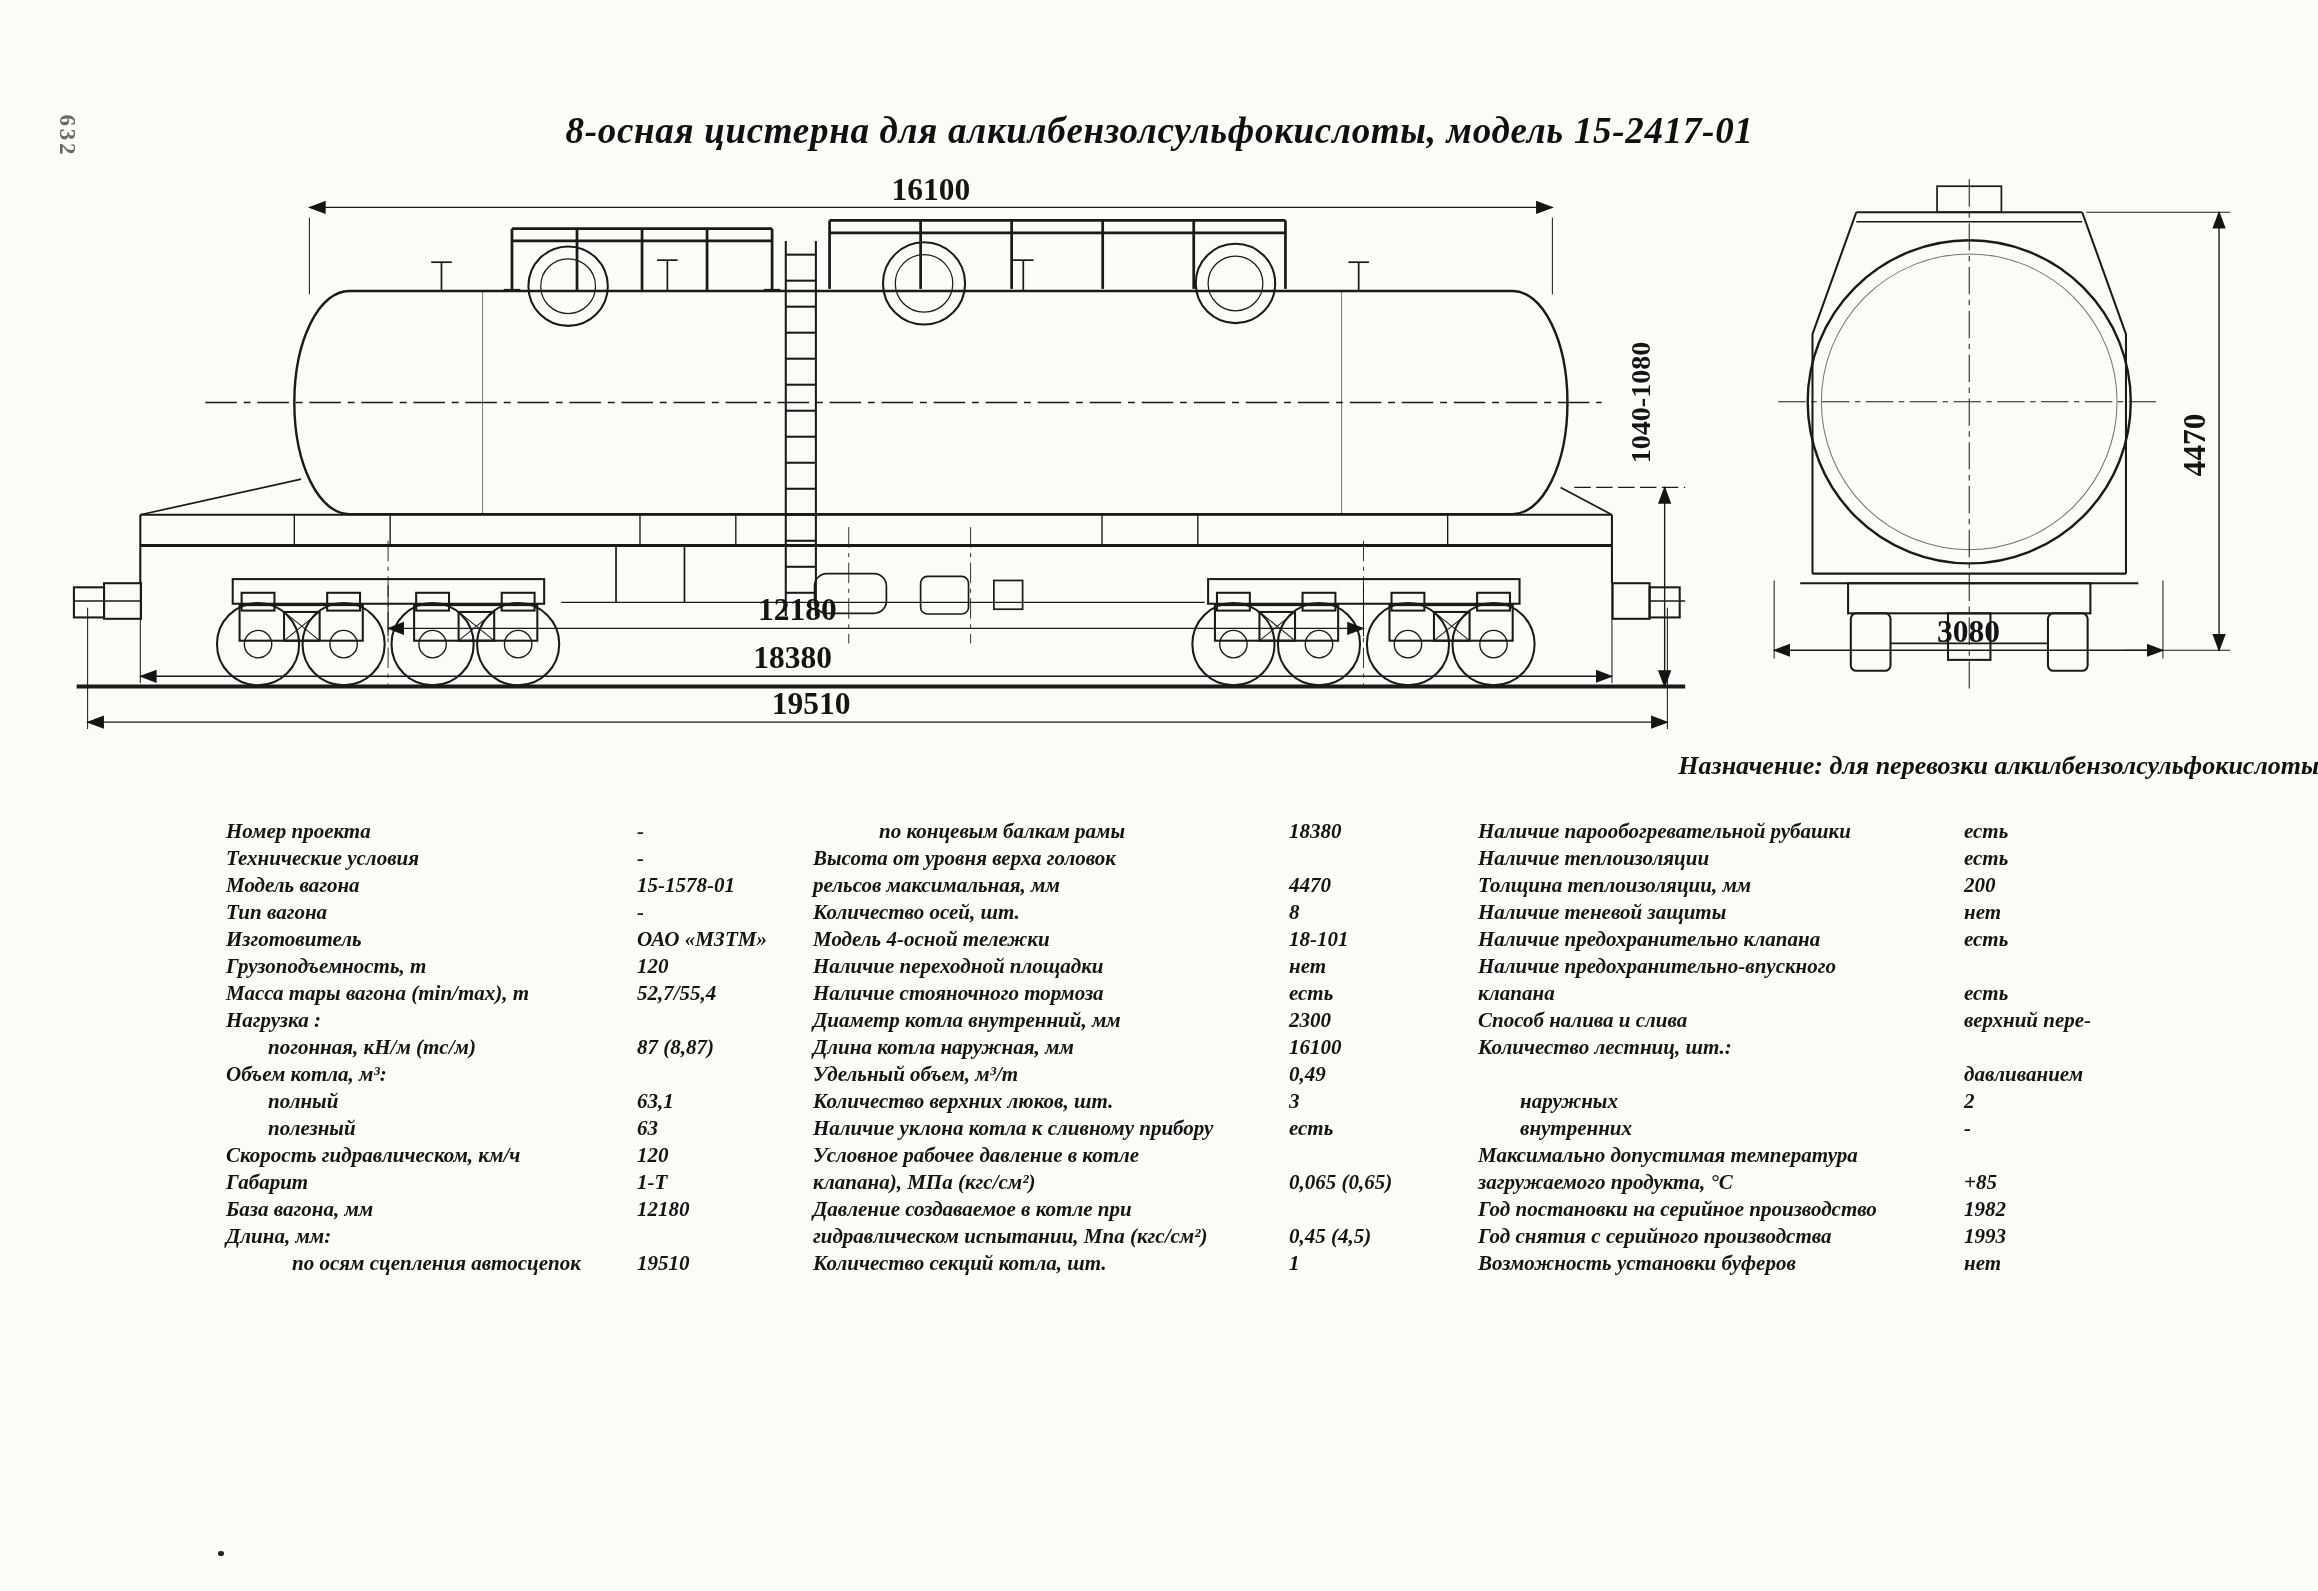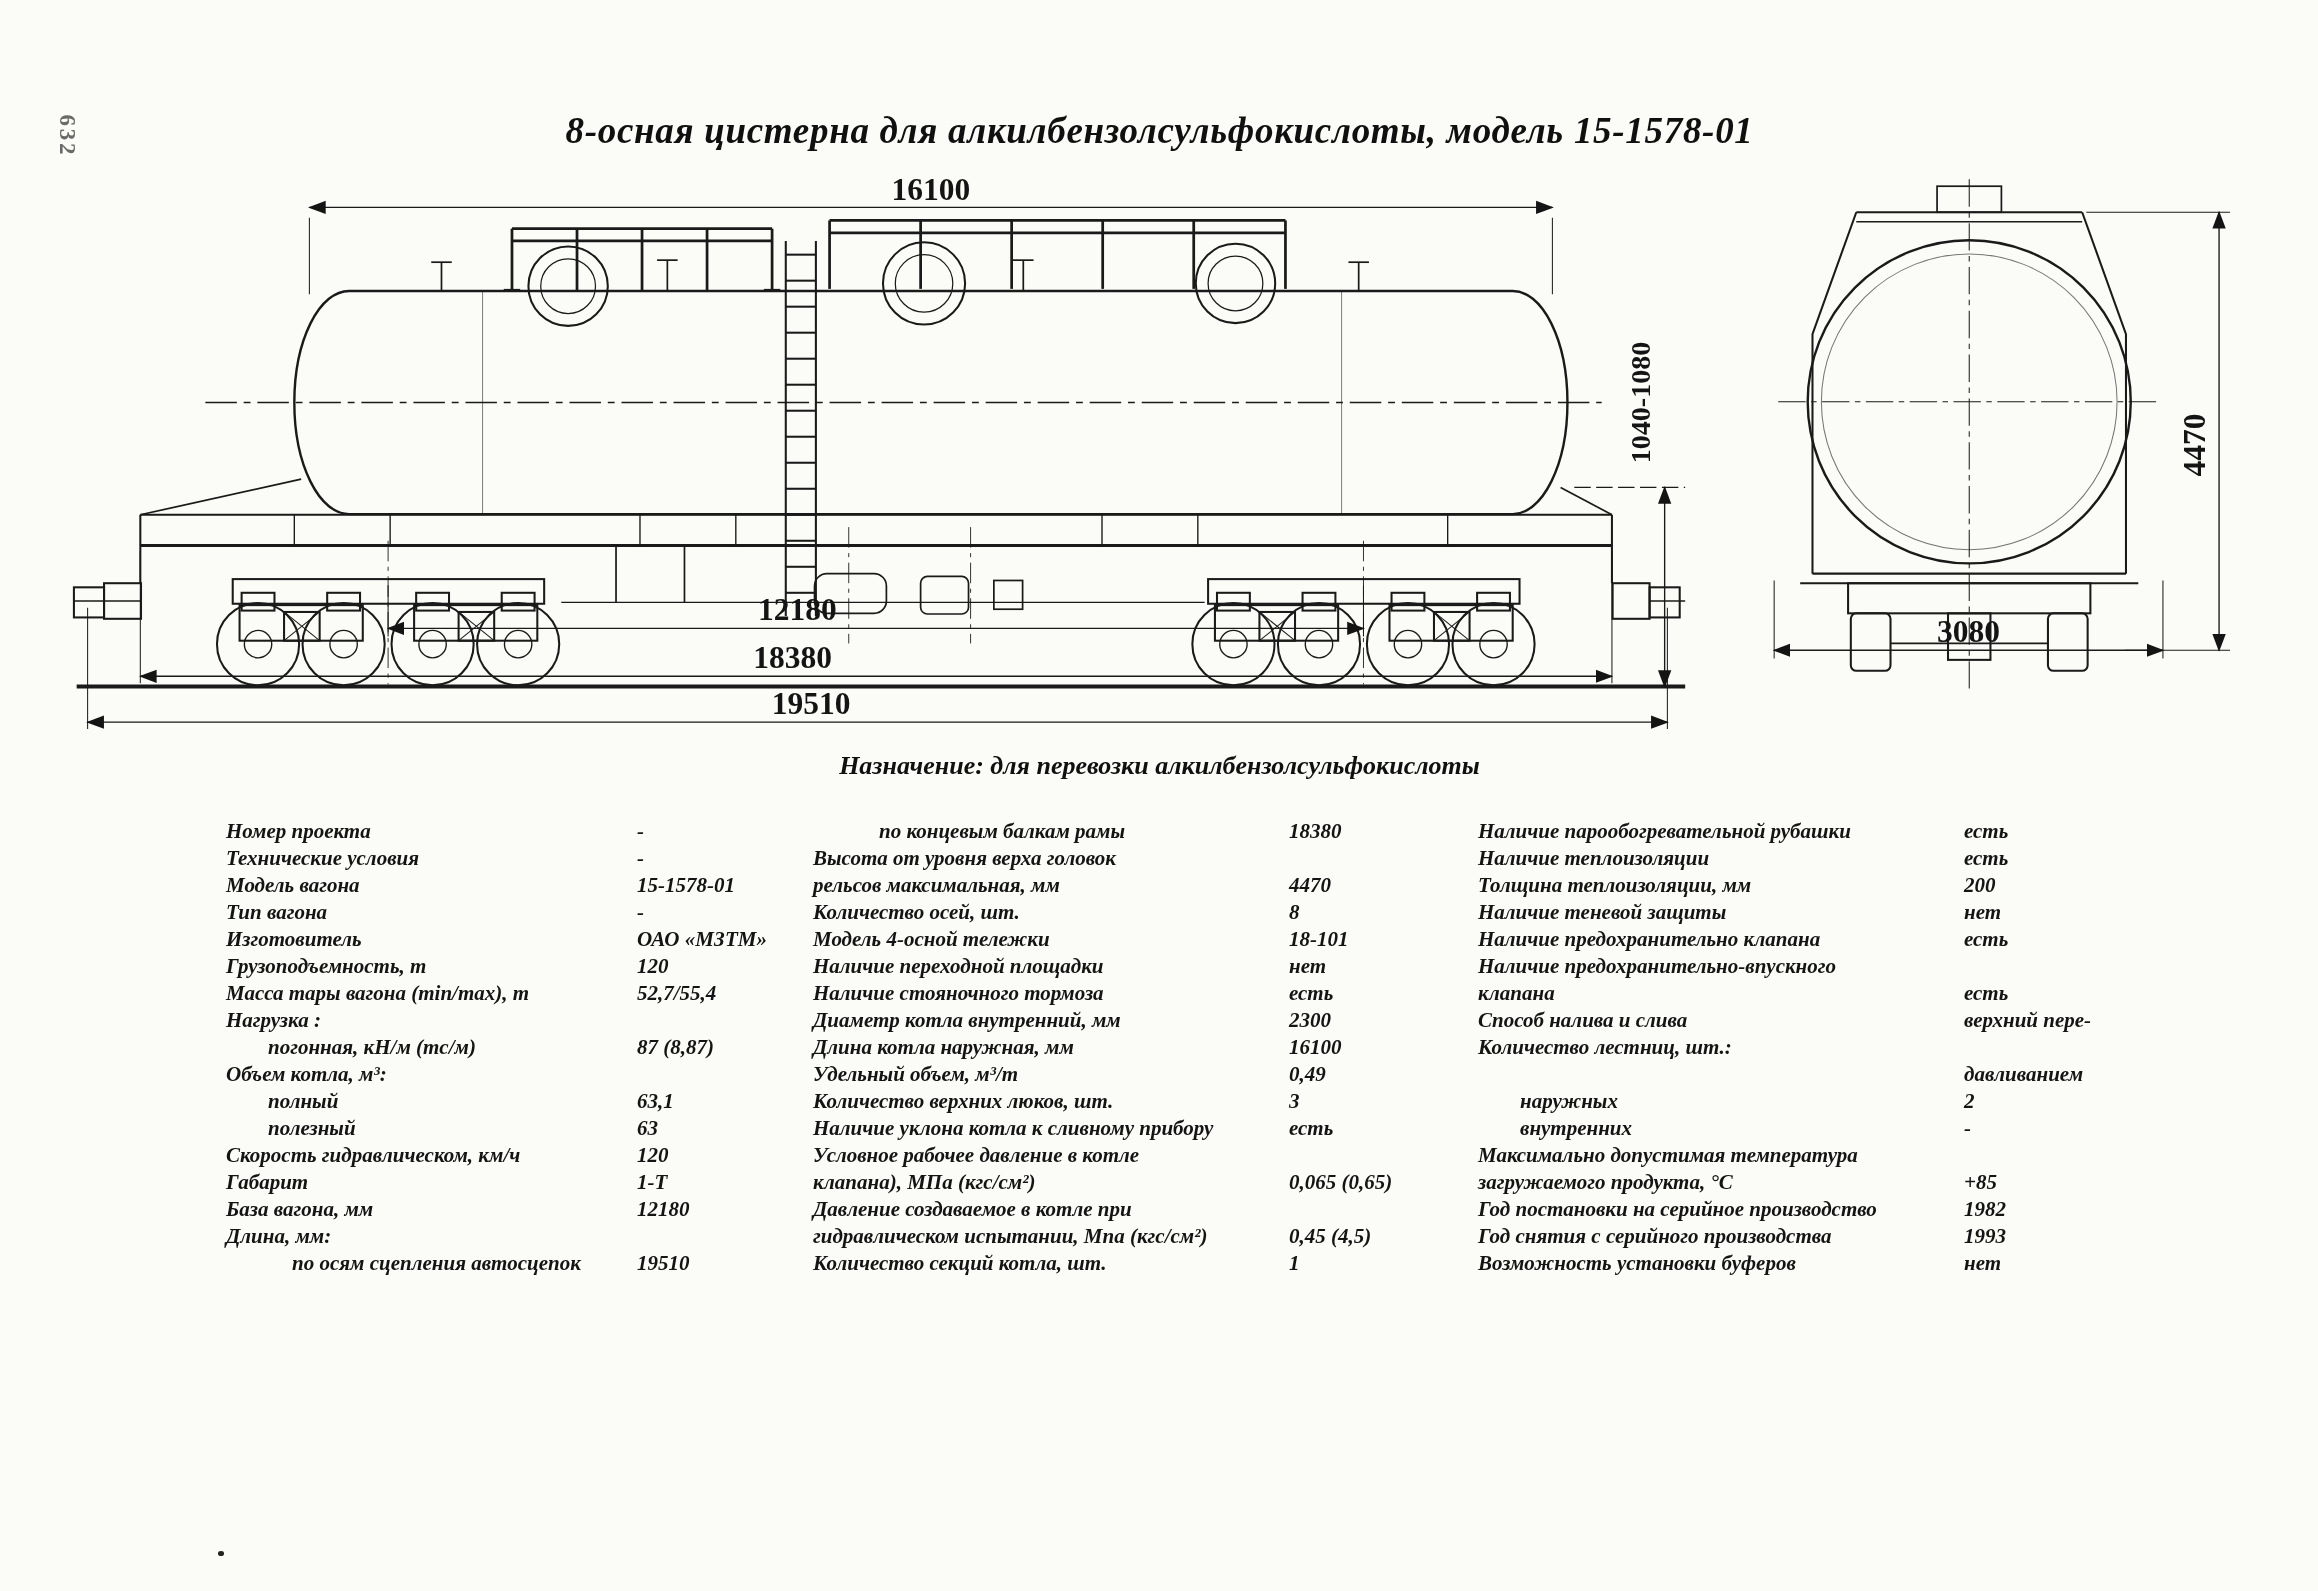--- a/index.html
+++ b/index.html
@@ -11,21 +11,21 @@
     position:absolute;left:53px;top:115px;width:27px;
     font-size:23px;font-weight:bold;color:#6a6a6a;
     transform:rotate(90deg);transform-origin:center;letter-spacing:2.7px;
   }
   .title{
     position:absolute;top:109px;left:0;width:100%;text-align:center;
     font-size:37px;font-weight:bold;font-style:italic;letter-spacing:0.7px;color:#101010;
   }
   .drawing{position:absolute;left:0;top:0;}
   .purpose{
-    position:absolute;top:751px;left:0;width:100%;text-align:center;
+    position:absolute;top:751px;left:0;width:100%;text-align:right;
     font-size:26px;font-weight:bold;font-style:italic;color:#101010;
   }
   .specs{position:absolute;top:818px;left:0;width:100%;font-size:21px;font-weight:bold;font-style:italic;}
   .spec-col{position:absolute;top:0;}
   .col1{left:226px;width:619px;}
   .col2{left:795px;width:619px;margin-left:18px;}
   .col3{left:1478px;width:808px;}
   .spec-row{display:flex;min-height:27px;line-height:27px;}
   .spec-row .lbl{white-space:nowrap;flex:0 0 auto;}
   .spec-row .val{white-space:nowrap;flex:0 0 auto;}
@@ -39,21 +39,21 @@
   .dimtext{font-size:46px;}
   .dimtext-sm{font-size:41px;}
 </style>
 </head>
 <body>
 
 <div class="page">
 
   <div class="page-number">632</div>
 
-  <div class="title">8-осная цистерна для алкилбензолсульфокислоты, модель 15-1578-01</div>
+  <div class="title">8-осная цистерна для алкилбензолсульфокислоты, модель 15-2417-01</div>
 
   <svg class="drawing" width="2319" height="753" viewBox="0 0 3388 1100">
     <defs>
       <marker id="ar" viewBox="0 0 12 12" refX="11" refY="6" markerWidth="13" markerHeight="13" orient="auto-start-reverse">
         <path d="M0,1.5 L12,6 L0,10.5 z" fill="#141414"></path>
       </marker>
     </defs>
 
     <g stroke="#1a1a1a" fill="none">
 

